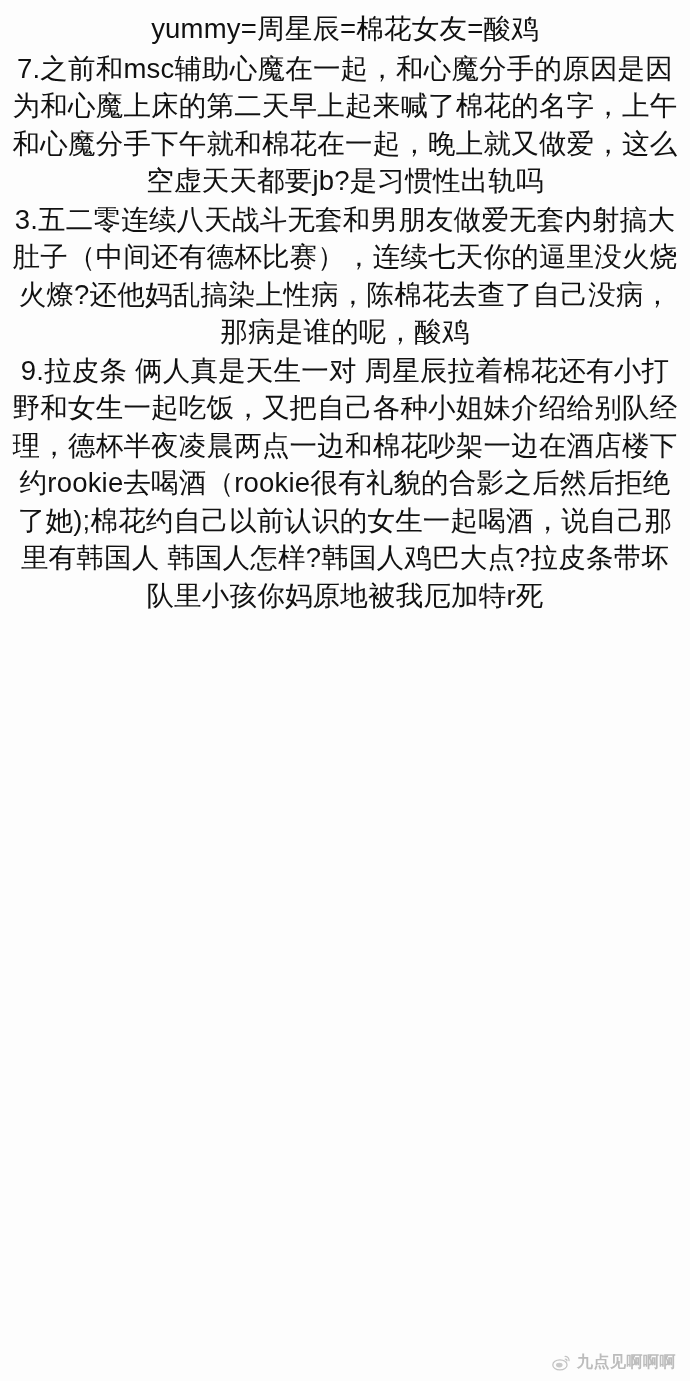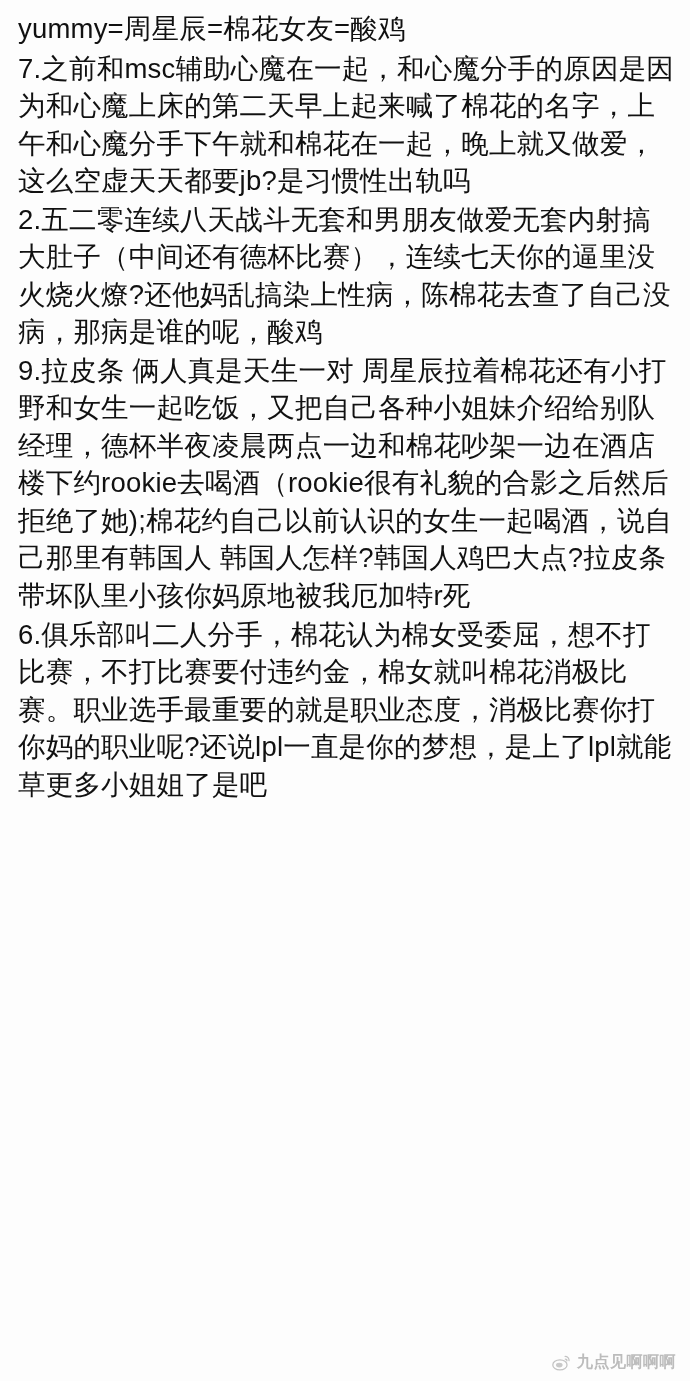--- a/index.html
+++ b/index.html
@@ -24,22 +24,22 @@
     background: #fdfdfd;
   }
   .doc-body {
     font-size: 27.5px;
     line-height: 1.365;
     letter-spacing: 0.2px;
     color: #111;
     font-weight: 400;
   }
   .para {
-    margin: 0 0 1px 6px;
-    text-align: left;
+    margin: 0 0 1px 0;
+    text-align: center;
     word-break: break-all;
     white-space: pre-wrap;
   }
   .title-line {
     margin-bottom: 2px;
   }
   .watermark {
     position: absolute;
     right: 14px;
     bottom: 8px;
@@ -64,23 +64,22 @@
     color: #bcbcbc;
   }
 </style>
 </head>
 <body>
 
 <div class="page">
   <div class="doc-body">
     <p class="para title-line">yummy=周星辰=棉花女友=酸鸡</p>
     <p class="para">7.之前和msc辅助心魔在一起，和心魔分手的原因是因为和心魔上床的第二天早上起来喊了棉花的名字，上午和心魔分手下午就和棉花在一起，晚上就又做爱，这么空虚天天都要jb?是习惯性出轨吗</p>
-    <p class="para">2.五二零连续八天战斗无套和男朋友做爱无套内射搞大肚子（中间还有德杯比赛），连续七天你的逼里没火烧火燎?还他妈乱搞染上性病，陈棉花去查了自己没病，那病是谁的呢，酸鸡</p>
+    <p class="para">3.五二零连续八天战斗无套和男朋友做爱无套内射搞大肚子（中间还有德杯比赛），连续七天你的逼里没火烧火燎?还他妈乱搞染上性病，陈棉花去查了自己没病，那病是谁的呢，酸鸡</p>
     <p class="para">9.拉皮条 俩人真是天生一对 周星辰拉着棉花还有小打野和女生一起吃饭，又把自己各种小姐妹介绍给别队经理，德杯半夜凌晨两点一边和棉花吵架一边在酒店楼下约rookie去喝酒（rookie很有礼貌的合影之后然后拒绝了她);棉花约自己以前认识的女生一起喝酒，说自己那里有韩国人 韩国人怎样?韩国人鸡巴大点?拉皮条带坏队里小孩你妈原地被我厄加特r死</p>
-    <p class="para">6.俱乐部叫二人分手，棉花认为棉女受委屈，想不打比赛，不打比赛要付违约金，棉女就叫棉花消极比赛。职业选手最重要的就是职业态度，消极比赛你打你妈的职业呢?还说lpl一直是你的梦想，是上了lpl就能草更多小姐姐了是吧</p>
   </div>
 
   <div class="watermark">
     <span class="wb-logo">
       <svg viewBox="0 0 24 24" width="19" height="19" aria-hidden="true">
         <ellipse cx="10" cy="15" rx="9" ry="6.4" fill="none" stroke="#c3c3c3" stroke-width="1.6"></ellipse>
         <ellipse cx="9.2" cy="15.2" rx="4.2" ry="3" fill="#c9c9c9"></ellipse>
         <path d="M16.5 4.2c3 0 5.4 2.5 5 5.4" fill="none" stroke="#c3c3c3" stroke-width="1.6" stroke-linecap="round"></path>
         <path d="M16.8 7.6c1.2 0 2.2 1 2 2.2" fill="none" stroke="#c3c3c3" stroke-width="1.6" stroke-linecap="round"></path>
       </svg>

